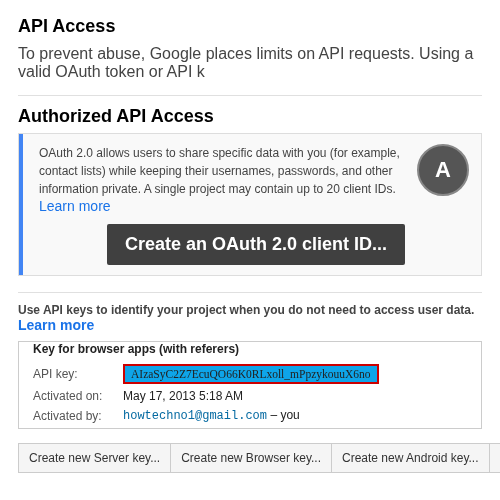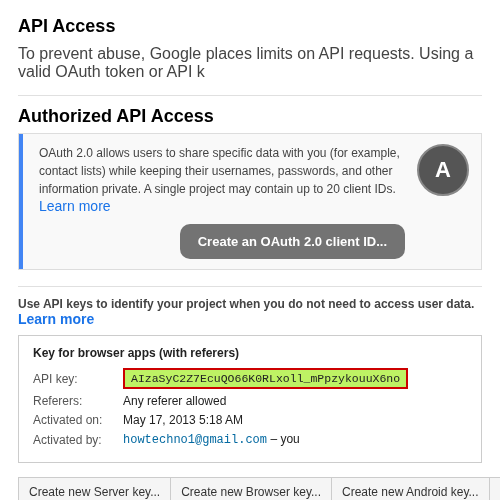--- a/index.html
+++ b/index.html
@@ -82,27 +82,27 @@
       text-decoration: none;
       font-size: 14px;
       cursor: pointer;
     }
     .oauth-button-row {
       display: flex;
       justify-content: flex-end;
       margin-top: 10px;
     }
     .btn-blue {
-      background: #737373;
+      background: #404040;
       color: #fff;
       border: none;
       padding: 10px 18px;
-      font-size: 13px;
-      font-weight: bold;
-      border-radius: 10px;
+      font-size: 18px;
+      font-weight: bold;
+      border-radius: 2px;
       cursor: pointer;
     }
 
     
     .simple-api-section {
       margin-bottom: 14px;
     }
     .simple-api-desc {
       font-size: 12px;
       color: #444;
@@ -110,21 +110,21 @@
       font-weight: bold;
     }
     .simple-api-desc .learn-more {
       color: #1a73e8;
     }
 
     
     .key-box {
       border: 1px solid #ccc;
       background: #fff;
-      padding: 10px 14px;
+      padding: 0 14px;
       margin-bottom: 12px;
     }
     .key-box-title {
       font-size: 12px;
       font-weight: bold;
       color: #222;
       margin-bottom: 8px;
     }
     .key-row {
       display: flex;
@@ -136,24 +136,24 @@
       width: 90px;
       color: #555;
       flex-shrink: 0;
     }
     .key-value {
       color: #222;
     }
     .key-value-highlighted {
       border: 2px solid #cc0000;
       padding: 2px 6px;
-      font-family: Liberation Mono, monospace;
+      font-family: Liberation Serif, serif;
       font-size: 11.5px;
       color: #222;
-      background: #bef264;
+      background: #0ea5e9;
     }
     .key-value-blue {
       color: #0369a1;
       font-family: Liberation Mono, monospace;
     }
 
     
     .buttons-row {
       display: flex;
       gap: 0;
@@ -214,24 +214,20 @@
     </p>
 
     <div class="key-box">
       <div class="key-box-title">Key for browser apps (with referers)</div>
 
       <div class="key-row">
         <span class="key-label">API key:</span>
         <span class="key-value key-value-highlighted">AIzaSyC2Z7EcuQO66K0RLxoll_mPpzykouuX6no</span>
       </div>
 
-      <div class="key-row">
-        <span class="key-label">Referers:</span>
-        <span class="key-value">Any referer allowed</span>
-      </div>
 
       <div class="key-row">
         <span class="key-label">Activated on:</span>
         <span class="key-value">May 17, 2013 5:18 AM</span>
       </div>
 
       <div class="key-row">
         <span class="key-label">Activated by:</span>
         <span class="key-value">
           <span class="key-value-blue">howtechno1@gmail.com</span>

